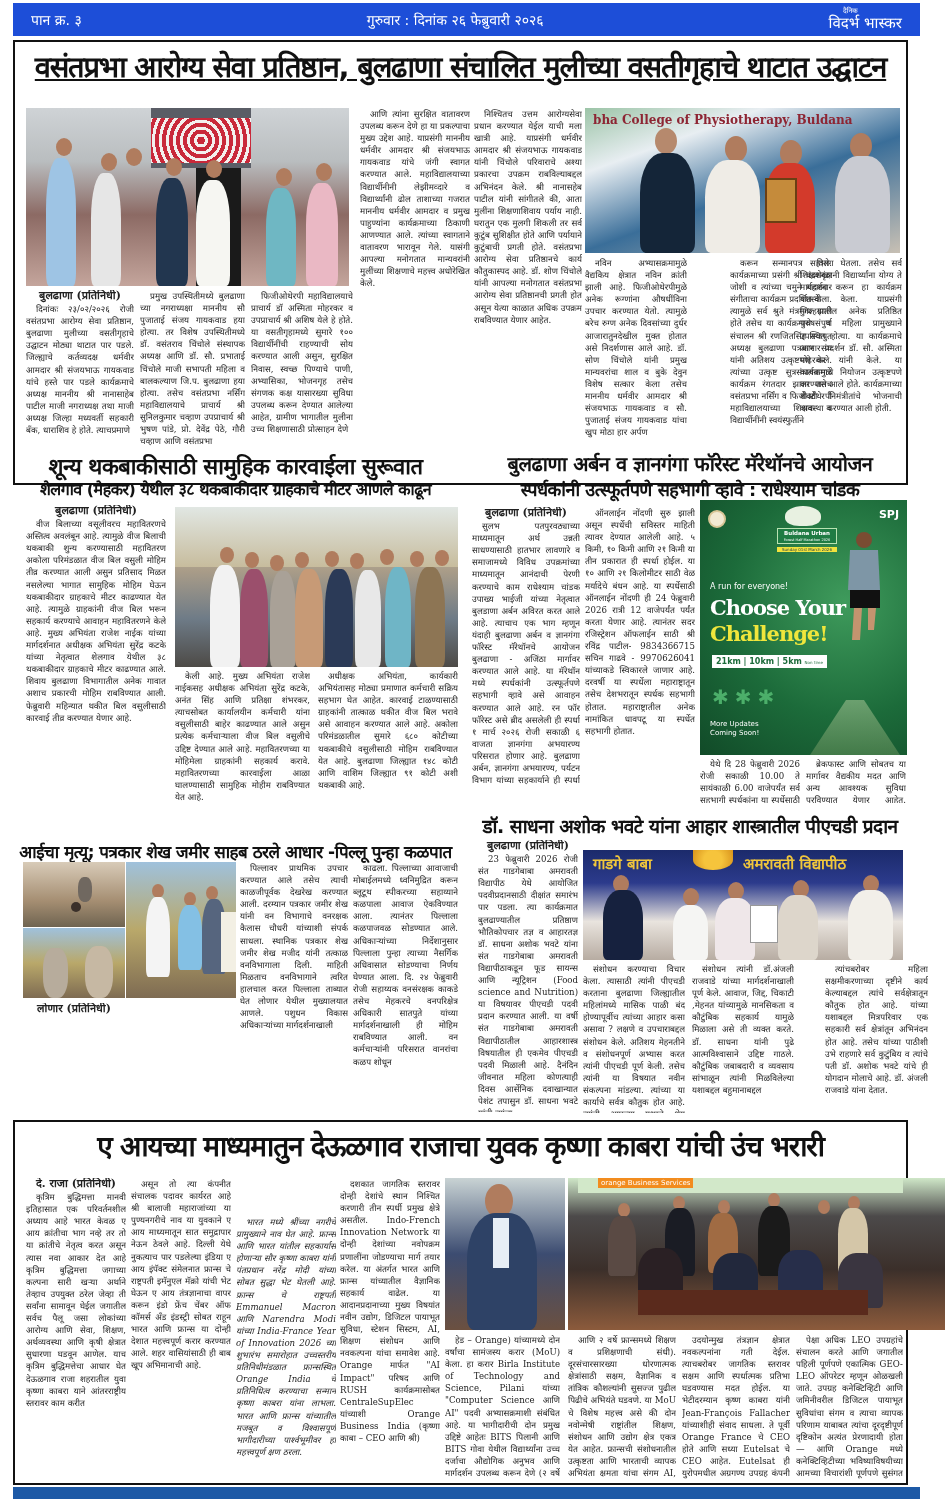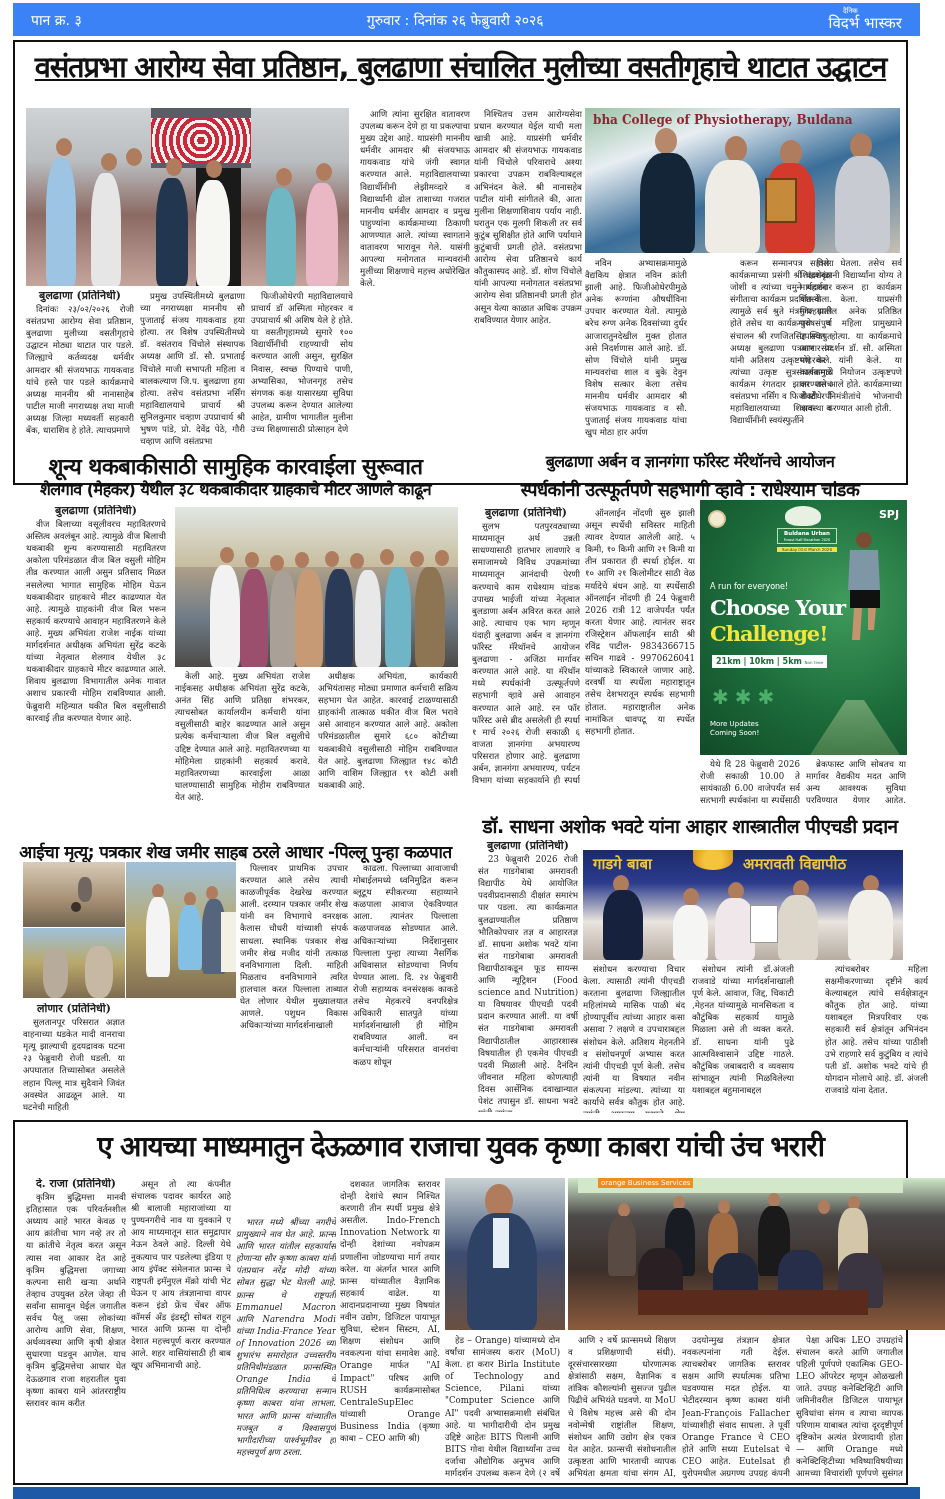--- a/index.html
+++ b/index.html
@@ -1,17 +1,17 @@
 <!DOCTYPE html>
 <html><head>
 <meta charset="utf-8">
 <style>
   * { box-sizing: border-box; margin: 0; padding: 0; }
   body { width: 945px; height: 1499px; background: #fff; font-family: "DejaVu Serif", serif; color: #111; overflow: hidden; position: relative; }
-  .masthead { position: absolute; left: 13px; top: 3px; width: 907px; height: 33px; background: #3b82f6; color: #fff; display: flex; align-items: center; justify-content: space-between; padding: 0 18px; }
+  .masthead { position: absolute; left: 13px; top: 3px; width: 907px; height: 33px; background: #1d4ed8; color: #fff; display: flex; align-items: center; justify-content: space-between; padding: 0 18px; }
   .masthead .pg { font-size: 14px; font-family: "DejaVu Sans", sans-serif; }
   .masthead .dt { font-size: 14px; font-family: "DejaVu Sans", sans-serif; }
   .masthead .brand { text-align: center; line-height: 1; font-family: "DejaVu Sans", sans-serif; }
   .masthead .brand .small { font-size: 7px; display: block; margin-right: 30px; }
   .masthead .brand .big { font-size: 15px; }
   .footer-bar { position: absolute; left: 13px; top: 1487px; width: 907px; height: 12px; background: #1d59a6; }
 
   .box { position: absolute; border: 2px solid #111; background: #fff; }
   .headline { font-family: "DejaVu Sans", sans-serif; font-weight: bold; text-align: center; color: #111; white-space: nowrap; letter-spacing: -0.5px; }
   .photo { position: absolute; overflow: hidden; }
@@ -145,21 +145,21 @@
   <div class="person" style="left:210px;top:60px;width:26px;height:100px;background:#6fb5c6;"></div>
   <div class="person" style="left:240px;top:60px;width:30px;height:100px;background:#8d7554;"></div>
 </div>
 <div class="col" style="left:175px;top:670px;width:135px;height:160px;">
     <p>केली आहे. मुख्य अभियंता राजेश नाईकसह अधीक्षक अभियंता सुरेंद्र कटके, अनंत सिंह आणि प्रतिक्षा शंभरकर, त्याचसोबत कार्यालयीन कर्मचारी यांना वसुलीसाठी बाहेर काढण्यात आले असुन प्रत्येक कर्मचाऱ्याला वीज बिल वसुलीचे उद्दिष्ट देण्यात आले आहे. महावितरणच्या या मोहिमेला ग्राहकांनी सहकार्य करावे. महावितरणच्या कारवाईला आळा घालण्यासाठी सामुहिक मोहीम राबविण्यात येत आहे.</p>
   </div>
 <div class="col" style="left:318px;top:670px;width:140px;height:160px;">
     <p>अधीक्षक अभियंता, कार्यकारी अभियंतासह मोठ्या प्रमाणात कर्मचारी सक्रिय सहभाग घेत आहेत. कारवाई टाळण्यासाठी ग्राहकांनी तात्काळ थकीत वीज बिल भरावे असे आवाहन करण्यात आले आहे. अकोला परिमंडळातील सुमारे ६८० कोटीच्या थकबाकीचे वसुलीसाठी मोहिम राबविण्यात येत आहे. बुलढाणा जिल्ह्यात १४८ कोटी आणि वाशिम जिल्ह्यात ९१ कोटी अशी थकबाकी आहे.</p>
   </div>
 
-<div class="headline" style="position:absolute;left:470px;top:450px;width:440px;font-size:16px;">बुलढाणा अर्बन व ज्ञानगंगा फॉरेस्ट मॅरेथॉनचे आयोजन</div>
+<div class="headline" style="position:absolute;left:470px;top:450px;width:440px;font-size:20px;">बुलढाणा अर्बन व ज्ञानगंगा फॉरेस्ट मॅरेथॉनचे आयोजन</div>
 <div class="headline" style="position:absolute;left:470px;top:477px;width:440px;font-size:18px;">स्पर्धकांनी उत्स्फूर्तपणे सहभागी व्हावे : राधेश्याम चांडक</div>
 <div class="col" style="left:472px;top:507px;width:108px;height:280px;">
   <span class="dl">बुलढाणा (प्रतिनिधी)</span>
   <p>सुलभ पतपुरवठ्याच्या माध्यमातून अर्थ उन्नती साधण्यासाठी हातभार लावणारे व समाजामध्ये विविध उपक्रमांच्या माध्यमातून आनंदाची पेरणी करण्याचे काम राधेश्याम चांडक उपाख्य भाईजी यांच्या नेतृत्वात बुलडाणा अर्बन अविरत करत आले आहे. त्याचाच एक भाग म्हणून यंदाही बुलढाणा अर्बन व ज्ञानगंगा फॉरेस्ट मॅरेथॉनचे आयोजन बुलढाणा - अजिंठा मार्गावर करण्यात आले आहे. या मॅरेथॉन मध्ये स्पर्धकांनी उत्स्फूर्तपणे सहभागी व्हावे असे आवाहन करण्यात आले आहे. रन फॉर फॉरेस्ट असे ब्रीद असलेली ही स्पर्धा १ मार्च २०२६ रोजी सकाळी ६ वाजता ज्ञानगंगा अभयारण्य परिसरात होणार आहे. बुलढाणा अर्बन, ज्ञानगंगा अभयारण्य, पर्यटन विभाग यांच्या सहकार्याने ही स्पर्धा होणार आहे.</p>
 </div>
 <div class="col" style="left:585px;top:507px;width:110px;height:280px;">
     <p>ऑनलाईन नोंदणी सुरु झाली असून स्पर्धेची सविस्तर माहिती त्यावर देण्यात आलेली आहे. ५ किमी, १० किमी आणि २१ किमी या तीन प्रकारात ही स्पर्धा होईल. या १० आणि २१ किलोमीटर साठी वेळ मर्यादेचे बंधन आहे. या स्पर्धेसाठी ऑनलाईन नोंदणी ही 24 फेब्रुवारी 2026 रात्री 12 वाजेपर्यंत पर्यंत करता येणार आहे. त्यानंतर सदर रजिस्ट्रेशन ऑफलाईन साठी श्री रविंद्र पाटील- 9834366715 सचिन गाढवे - 9970626041 यांच्याकडे स्विकारले जाणार आहे. दरवर्षी या स्पर्धेला महाराष्ट्रातून तसेच देशभरातून स्पर्धक सहभागी होतात. महाराष्ट्रातील अनेक नामांकित धावपटू या स्पर्धेत सहभागी होतात.</p>
   </div>
 
 <div class="ad">
@@ -203,21 +203,20 @@
   <div class="head" style="left:26px;top:22px;width:12px;height:14px;"></div>
   <div class="head" style="left:58px;top:30px;width:12px;height:14px;"></div>
   <div class="head" style="left:80px;top:24px;width:12px;height:14px;"></div>
   <div class="person" style="left:20px;top:35px;width:24px;height:80px;background:#f4f4f4;"></div>
   <div class="person" style="left:52px;top:43px;width:24px;height:65px;background:#84c0e4;"></div>
   <div class="person" style="left:76px;top:37px;width:24px;height:75px;background:#56657e;"></div>
   <div style="position:absolute;left:95px;top:50px;width:15px;height:60px;background:#f3f0e4;"></div>
 </div>
 <div class="col" style="left:23px;top:1003px;width:102px;height:112px;">
   <span class="dl">लोणार (प्रतिनिधी)</span>
-  <p>सुलतानपूर परिसरात अज्ञात वाहनाच्या धडकेत मादी वानराचा मृत्यू झाल्याची हृदयद्रावक घटना २३ फेब्रुवारी रोजी घडली. या अपघातात तिच्यासोबत असलेले लहान पिल्लू मात्र सुदैवाने जिवंत अवस्थेत आढळून आले. या घटनेची माहिती</p>
 </div>
 <div class="col" style="left:240px;top:862px;width:108px;height:250px;">
     <p>पिल्लावर प्राथमिक उपचार करण्यात आले तसेच त्याची काळजीपूर्वक देखरेख करण्यात आली. दरम्यान पत्रकार जमीर शेख यांनी वन विभागाचे वनरक्षक कैलास चौधरी यांच्याशी संपर्क साधला. स्थानिक पत्रकार शेख जमीर शेख मजीद यांनी तत्काळ वनविभागाला दिली. माहिती मिळताच वनविभागाने त्वरित हालचाल करत पिल्लाला ताब्यात घेत लोणार येथील मुख्यालयात आणले. पशुधन विकास अधिकाऱ्यांच्या मार्गदर्शनाखाली</p>
   </div>
 <div class="col" style="left:353px;top:862px;width:105px;height:250px;">
     <p>काढला. पिल्लाच्या आवाजाची मोबाईलमध्ये ध्वनिमुद्रित करून ब्लूटूथ स्पीकरच्या सहाय्याने कळपाला आवाज ऐकविण्यात आला. त्यानंतर पिल्लाला कळपाजवळ सोडण्यात आले. अधिकाऱ्यांच्या निर्देशानुसार पिल्लाला पुन्हा त्याच्या नैसर्गिक अधिवासात सोडण्याचा निर्णय घेण्यात आला. दि. २४ फेब्रुवारी रोजी सहाय्यक वनसंरक्षक काकडे तसेच मेहकरचे वनपरिक्षेत्र अधिकारी सातपुते यांच्या मार्गदर्शनाखाली ही मोहिम राबविण्यात आली. वन कर्मचाऱ्यांनी परिसरात वानरांचा कळप शोधून</p>
   </div>
 
 <div class="headline" style="position:absolute;left:470px;top:813px;width:440px;font-size:19px;">डॉ. साधना अशोक भवटे यांना आहार शास्त्रातील पीएचडी प्रदान</div>
 <div class="col" style="left:478px;top:840px;width:100px;height:272px;">

